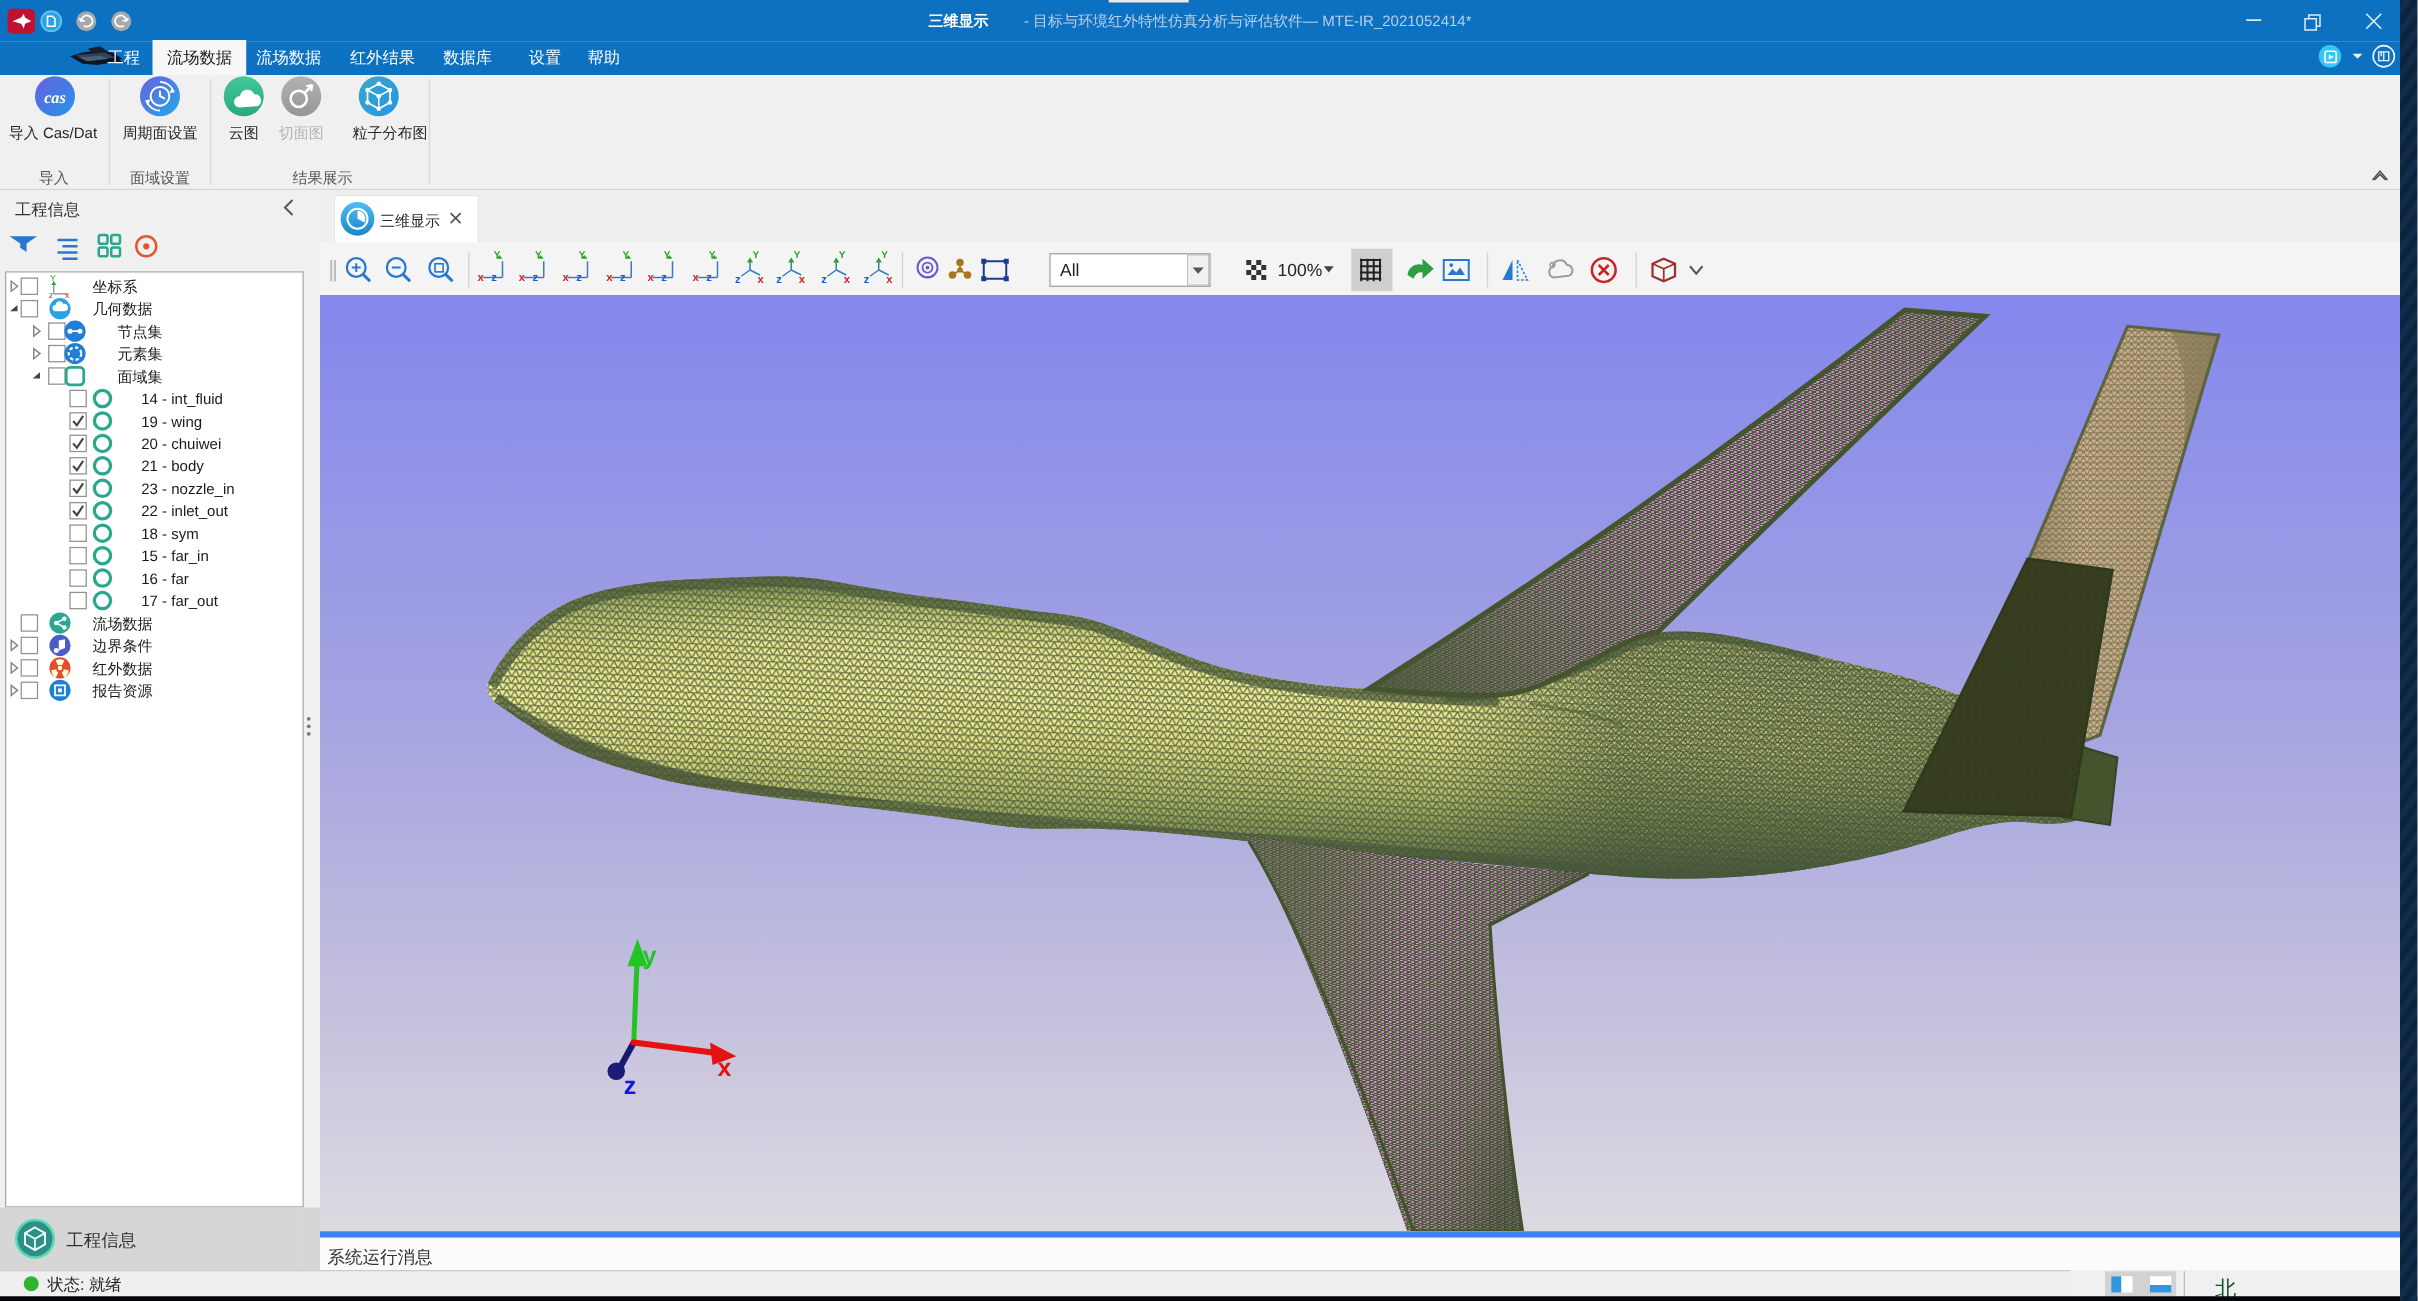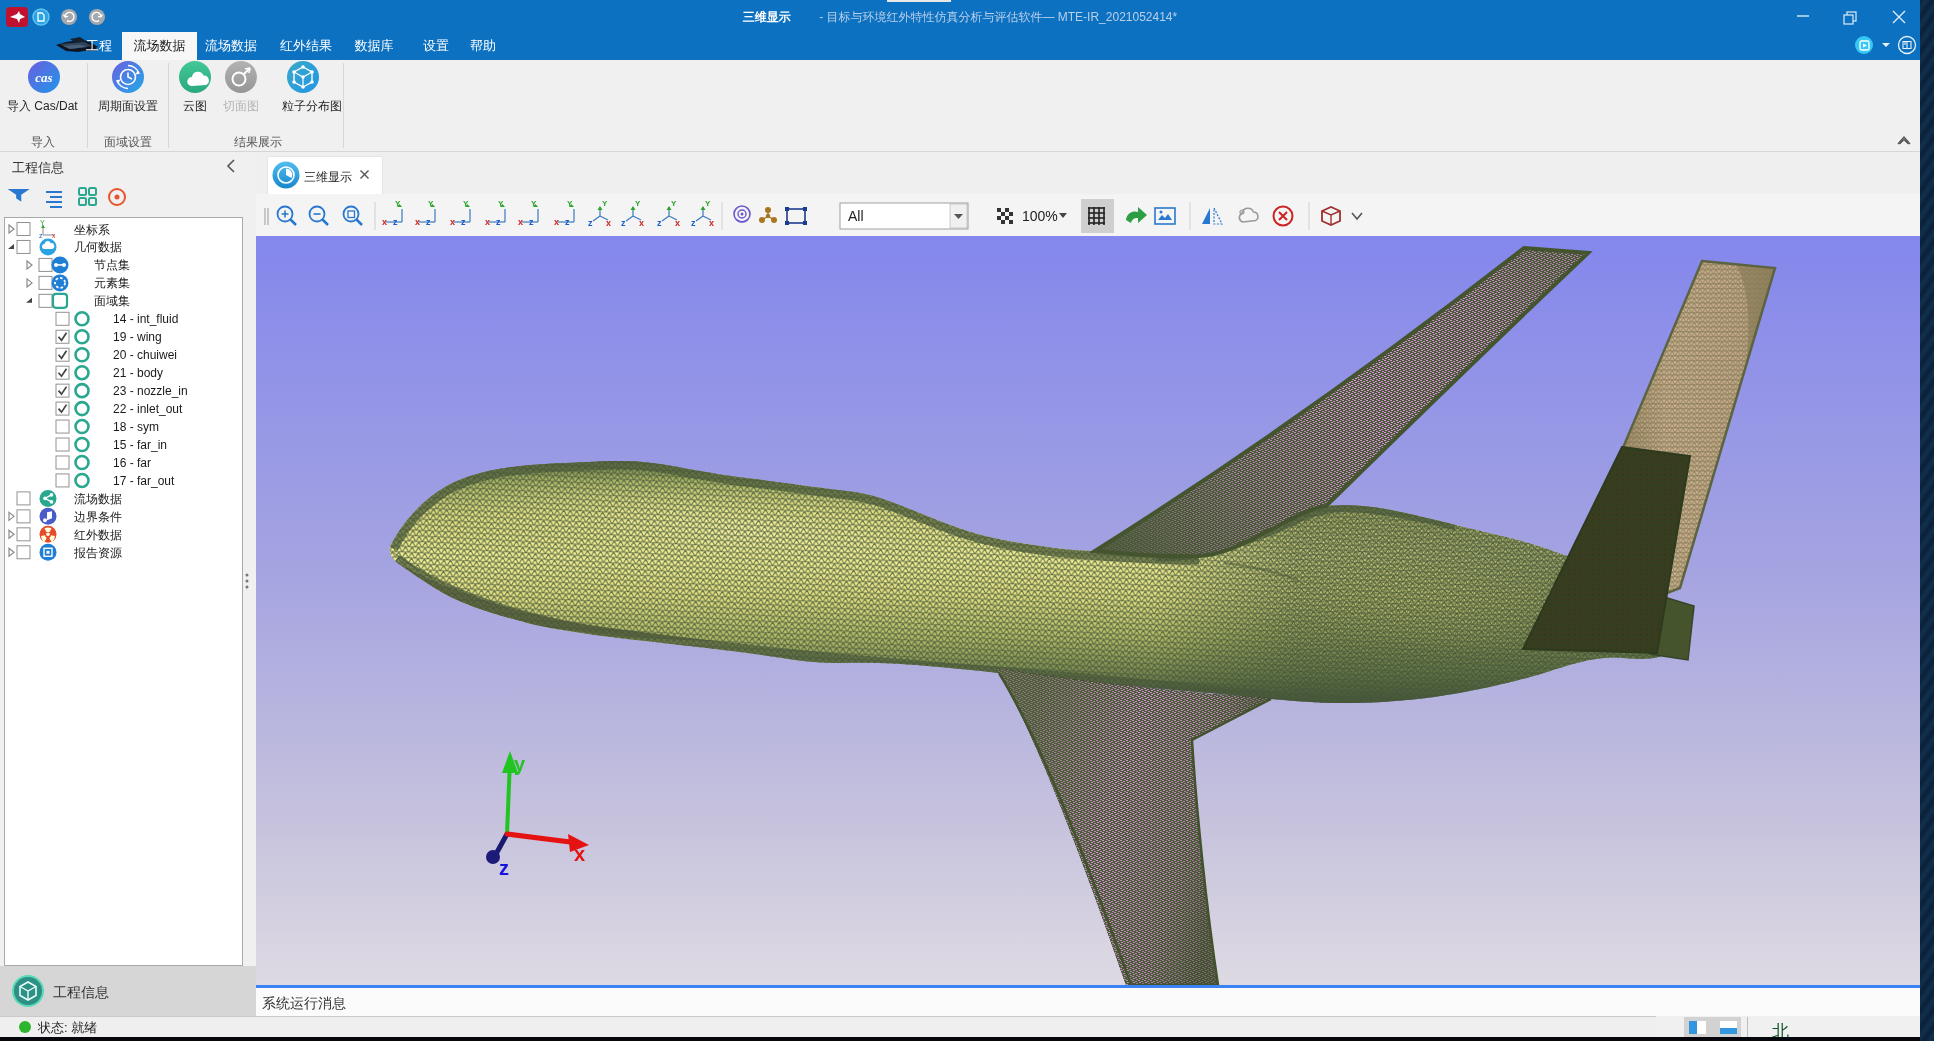--- a/index.html
+++ b/index.html
@@ -26,21 +26,21 @@
 #tree-box { position:absolute; left:4px; top:65px; width:239px; height:749px; background:#fff; border:1px solid #a9a9a9; }
 #left-bottom { position:absolute; left:0; top:814px; width:243px; height:50px; background:#d6d6d6; }
 #left-bottom2 { position:absolute; left:243px; top:814px; width:13px; height:50px; background:#d6d6d6; }
 
 
 #center { position:absolute; left:256px; top:152px; width:1664px; height:864px; background:#f0f0f0; }
 #tabrow { position:absolute; left:0; top:0; width:1664px; height:42px; background:#efefef; }
 #vtab { position:absolute; left:11px; top:4px; width:116px; height:38px; background:#fff; border:1px solid #e5e5e5; border-bottom:none; }
 #vtoolbar { position:absolute; left:0; top:42px; width:1664px; height:42px; background:#f4f4f4; }
 #viewport { position:absolute; left:0; top:84px; width:1664px; height:749px; }
-#msgband { position:absolute; left:0; top:833px; width:1664px; height:31px; background:#fbfbfb; border-top:3px solid #3b82f6; }
+#msgband { position:absolute; left:0; top:833px; width:1664px; height:31px; background:#fbfbfb; border-top:5px solid #3b82f6; }
 #msgband span { position:absolute; left:6px; top:7px; font-size:14px; color:#333; }
 
 
 #statusbar { position:absolute; left:0; top:1016px; width:1656px; height:21px; background:#efefef; border-top:1px solid #cacaca; }
 #bottomstrip { position:absolute; left:0; top:1037px; width:1934px; height:4px; background:#05070d; }
 #rightstrip { position:absolute; left:1920px; top:0; width:14px; height:1041px;
   background:repeating-linear-gradient(125deg,#0b2038 0px,#11304f 5px,#0b2038 10px),linear-gradient(180deg,#0b2038,#0a1e36); }
 </style>
 </head>
 <body>

